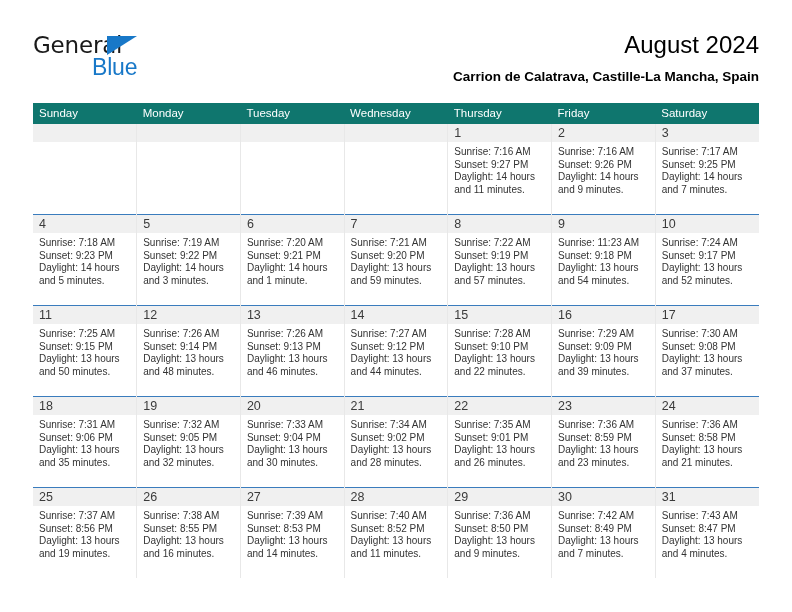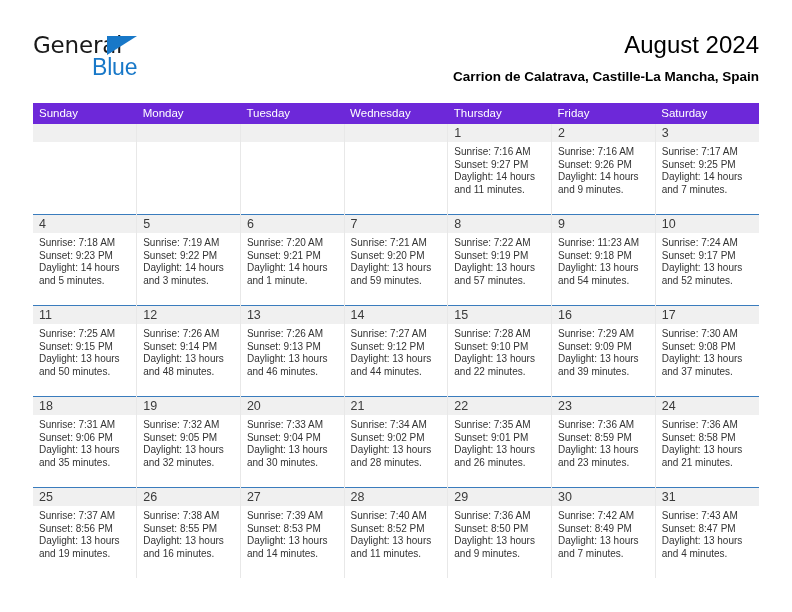--- a/index.html
+++ b/index.html
@@ -98,21 +98,21 @@
     left: 33px;
     top: 103px;
     width: 726px;
     border-collapse: collapse;
     table-layout: fixed;
   }
 
   .calendar col { width: 103.71px; }
 
   thead th {
-    background: #6d28d9;
+    background: #0f766e;
     color: #ffffff;
     font-size: 11.5px;
     font-weight: 400;
     text-align: left;
     padding: 4px 0 4px 6px;
     height: 13px;
     line-height: 13px;
     border: none;
   }
 

